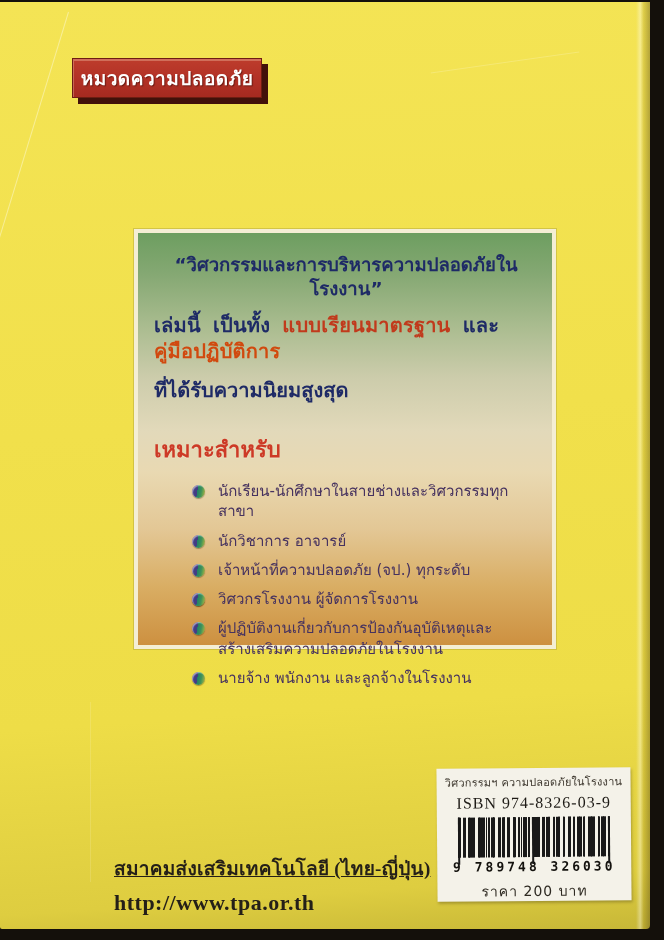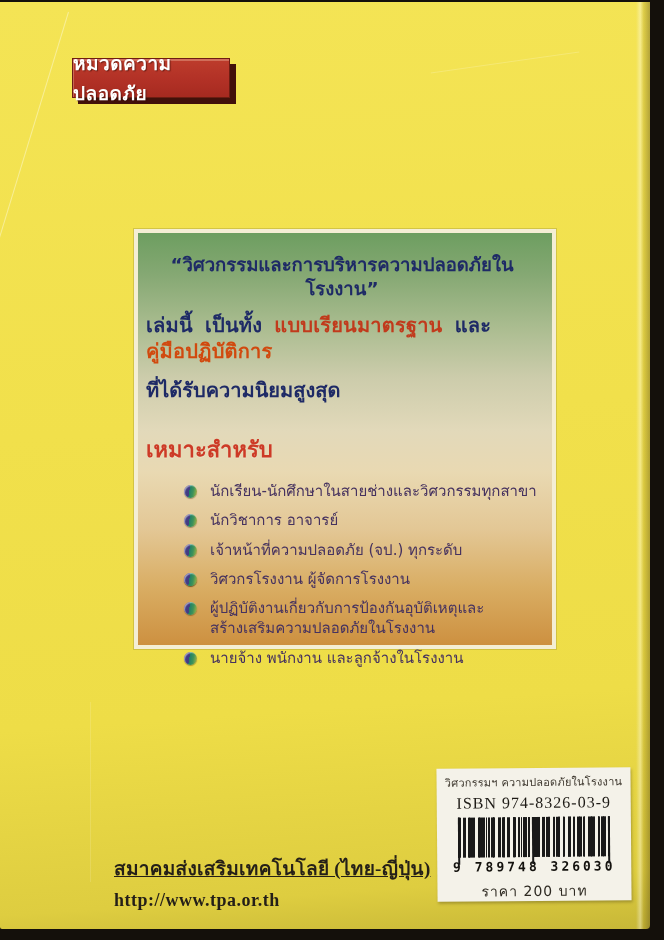--- a/index.html
+++ b/index.html
@@ -19,21 +19,21 @@
     background:linear-gradient(to right,rgba(255,255,255,0) 0,rgba(255,255,255,.35) 30%,rgba(120,100,20,.18) 55%,rgba(60,45,10,.35) 100%);
     pointer-events:none;
   }
   .scratch{position:absolute;background:rgba(255,255,250,.4);pointer-events:none;}
   .scratch.s1{left:68px;top:10px;width:1px;height:380px;transform:rotate(17deg);transform-origin:top;}
   .scratch.s2{left:430px;top:60px;width:150px;height:1px;transform:rotate(-8deg);opacity:.5;}
   .scratch.s3{left:90px;top:700px;width:1px;height:180px;opacity:.35;}
 
   
   .badge{
-    position:absolute;left:72px;top:56px;width:158px;height:40px;
+    position:absolute;left:72px;top:56px;width:190px;height:40px;
     background:linear-gradient(180deg,#bd3c2c 0%,#b23126 55%,#a62a20 100%);
     border:1px solid #6e1d12;
     box-shadow:6px 6px 0 #42110a, inset 1px 2px 0 rgba(255,230,200,.3);
     display:flex;align-items:center;justify-content:center;
     color:#ffffff;font-size:19px;font-weight:bold;letter-spacing:.5px;
     text-shadow:1px 1px 1px rgba(60,10,5,.6);
     box-sizing:border-box;
   }
 
   
@@ -41,21 +41,21 @@
     position:absolute;left:134px;top:227px;width:422px;height:420px;
     box-sizing:border-box;
     border:4px solid #f4eed4;
     background:linear-gradient(180deg,
       #6d9e60 0%, #85a873 10%, #a8bb8e 22%, #ccccab 35%,
       #e2d9ba 48%, #e9d9b2 58%, #e2c globalThis 0, #e2c globalThis 0); 
     background:linear-gradient(180deg,
       #6d9e60 0%, #85a873 10%, #a8bb8e 22%, #ccccab 35%,
       #e2d9ba 48%, #e9d9b2 58%, #e3c795 72%, #d9ad63 86%, #cd9040 100%);
     box-shadow:0 0 0 1px rgba(120,110,40,.25);
-    padding:16px 14px 0 8px;
+    padding:16px 14px 0 16px;
   }
   .quote{
     margin-top:4px;text-align:center;
     color:#1e2a66;font-size:18.5px;font-weight:bold;line-height:1.3;
   }
   .intro{
     margin-top:13px;font-size:20px;font-weight:bold;line-height:1.3;
     color:#1e2a66;letter-spacing:.2px;font-family:Liberation Mono, monospace;
   }
   .intro .red{color:#c13a1c;}
@@ -78,21 +78,21 @@
     box-shadow:inset 1px 1px 1px rgba(255,255,255,.5), 0 1px 1px rgba(60,40,10,.4);
   }
   .wrap2{display:block;}
 
   
   .publisher{
     position:absolute;left:114px;top:851px;color:#241f18;
     font-family:"Liberation Serif","DejaVu Serif",serif;font-weight:bold;
   }
   .publisher .name{font-size:19px;letter-spacing:.3px;text-decoration:underline;}
-  .publisher .url{font-size:18px;margin-top:7px;letter-spacing:.5px;}
+  .publisher .url{font-size:22px;margin-top:7px;letter-spacing:.5px;}
 
   
   .isbn-label{
     position:absolute;left:437px;top:766px;width:194px;height:133px;
     background:#f4f2e9;transform:rotate(-.5deg);
     box-shadow:1px 2px 3px rgba(70,60,20,.35);
     text-align:center;color:#2c2822;box-sizing:border-box;padding-top:5px;
   }
   .isbn-label .ltitle{font-size:11px;color:#3c362d;letter-spacing:.2px;}
   .isbn-label .isbn{

